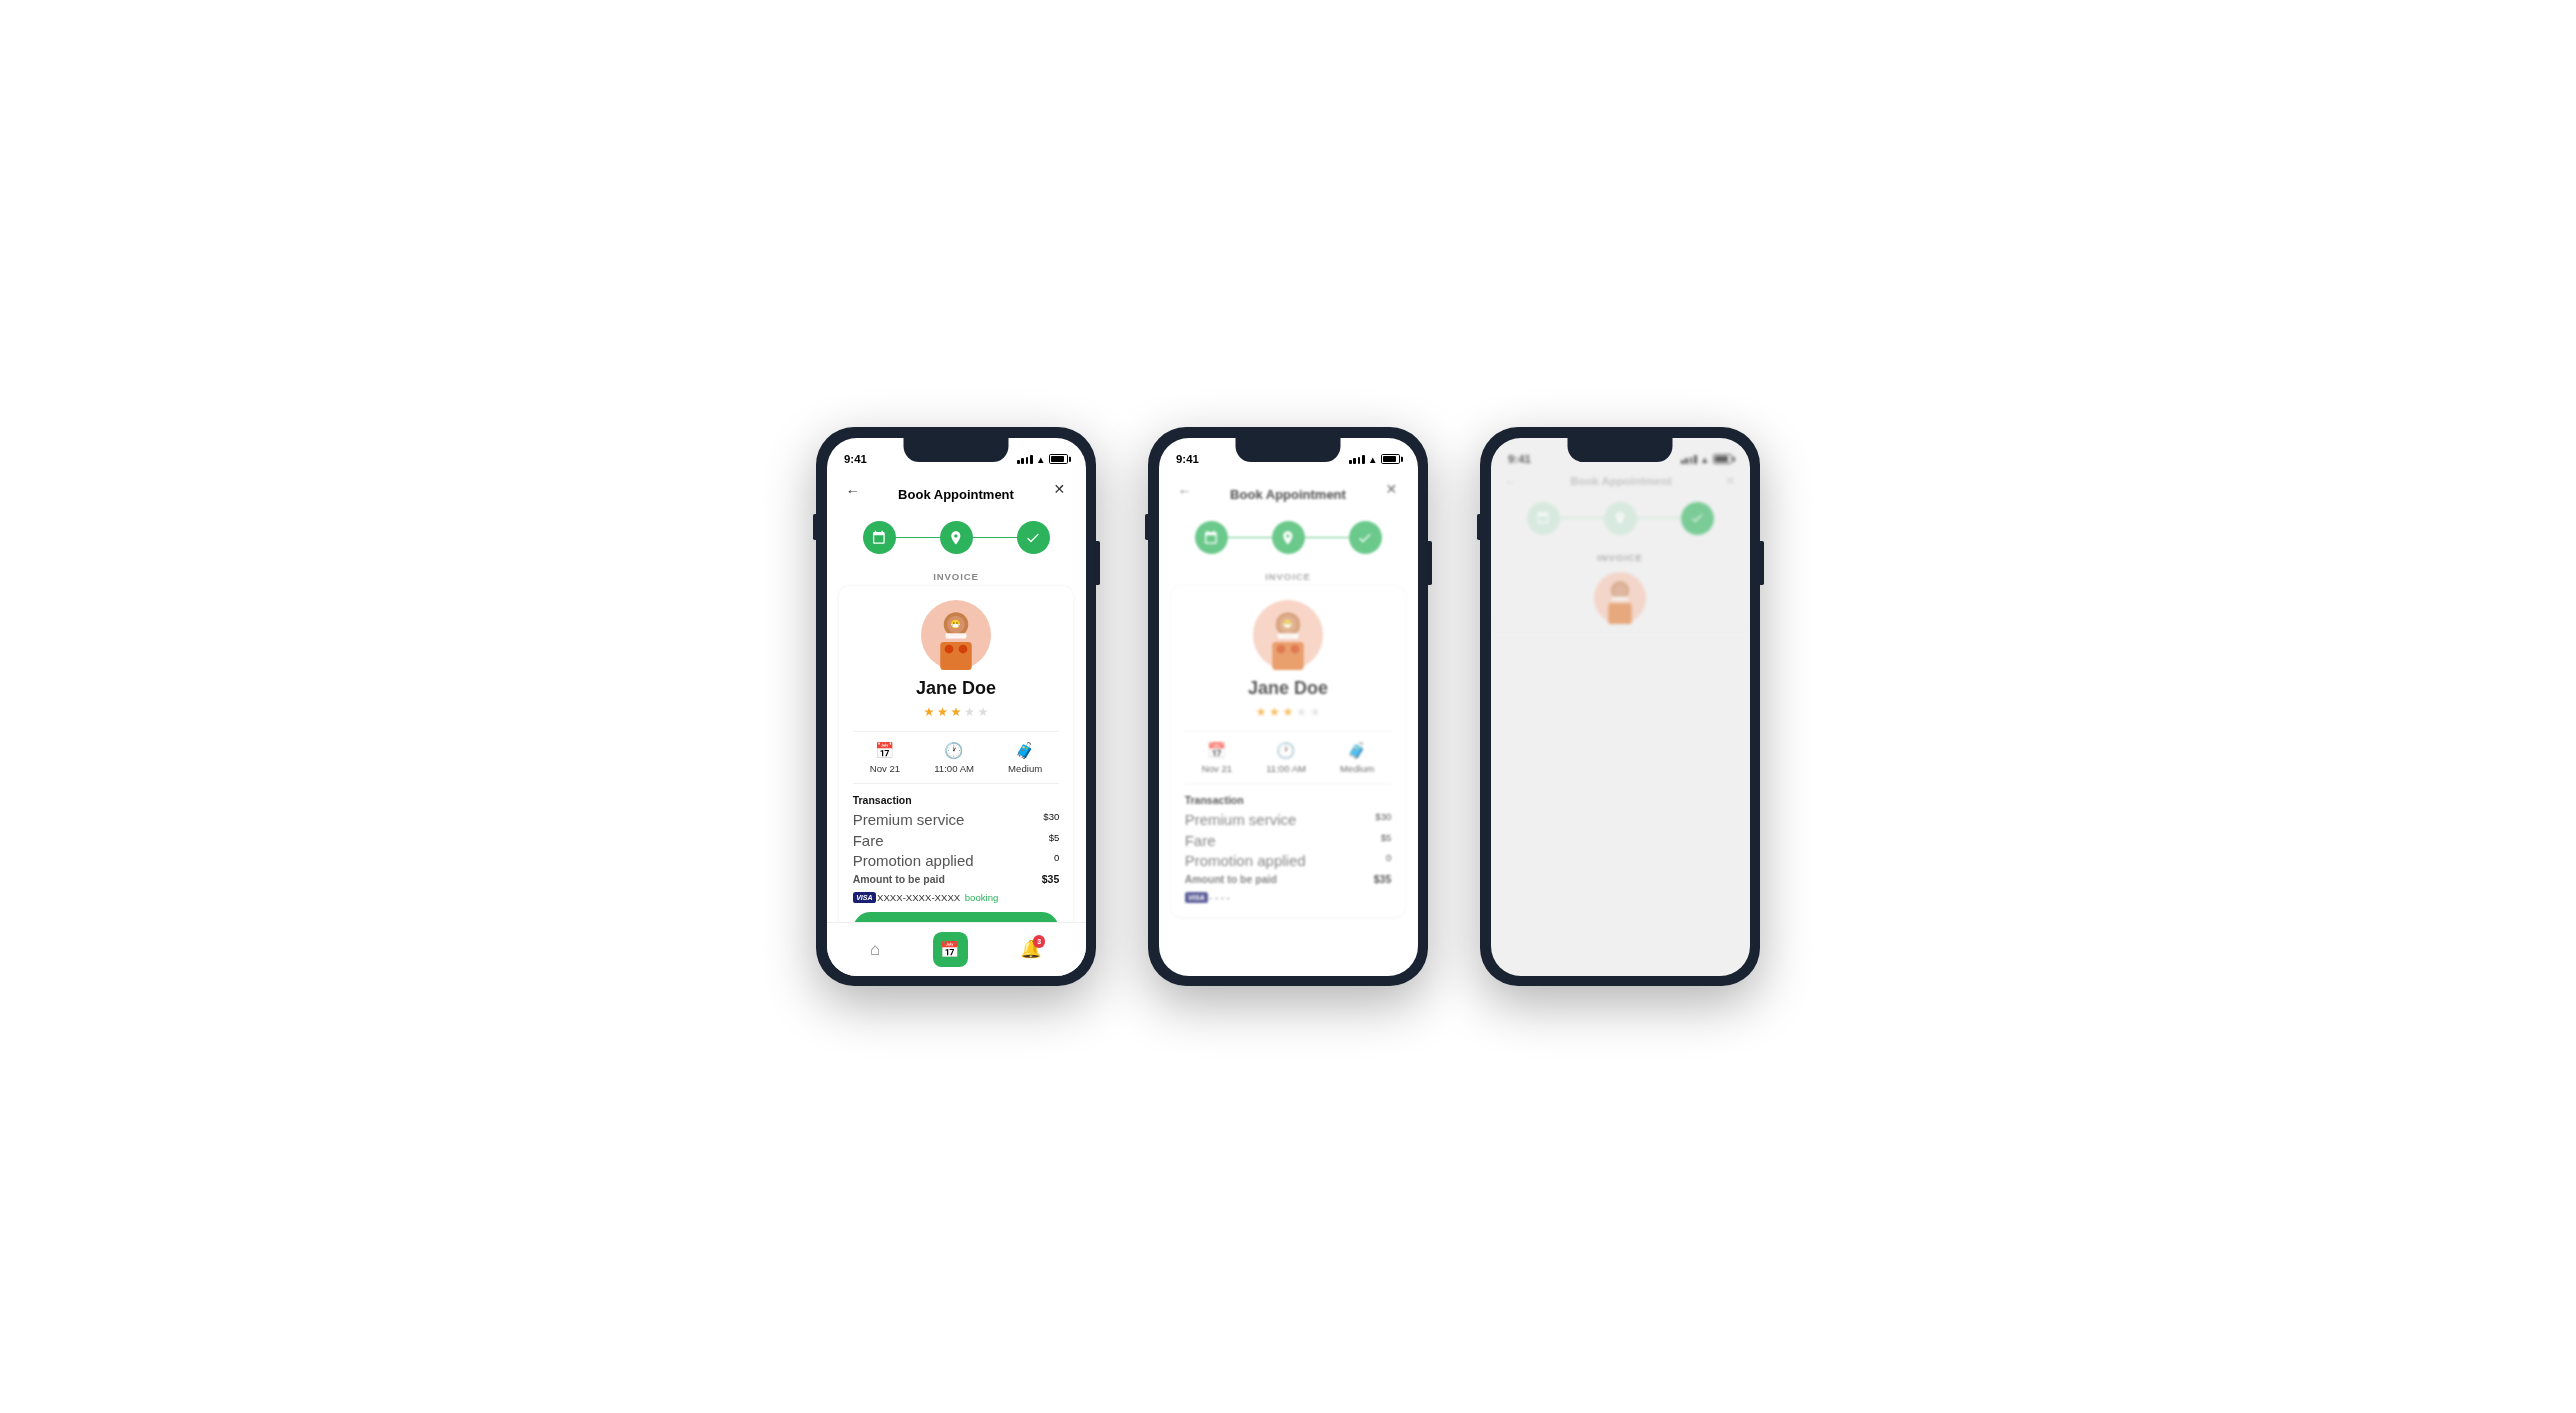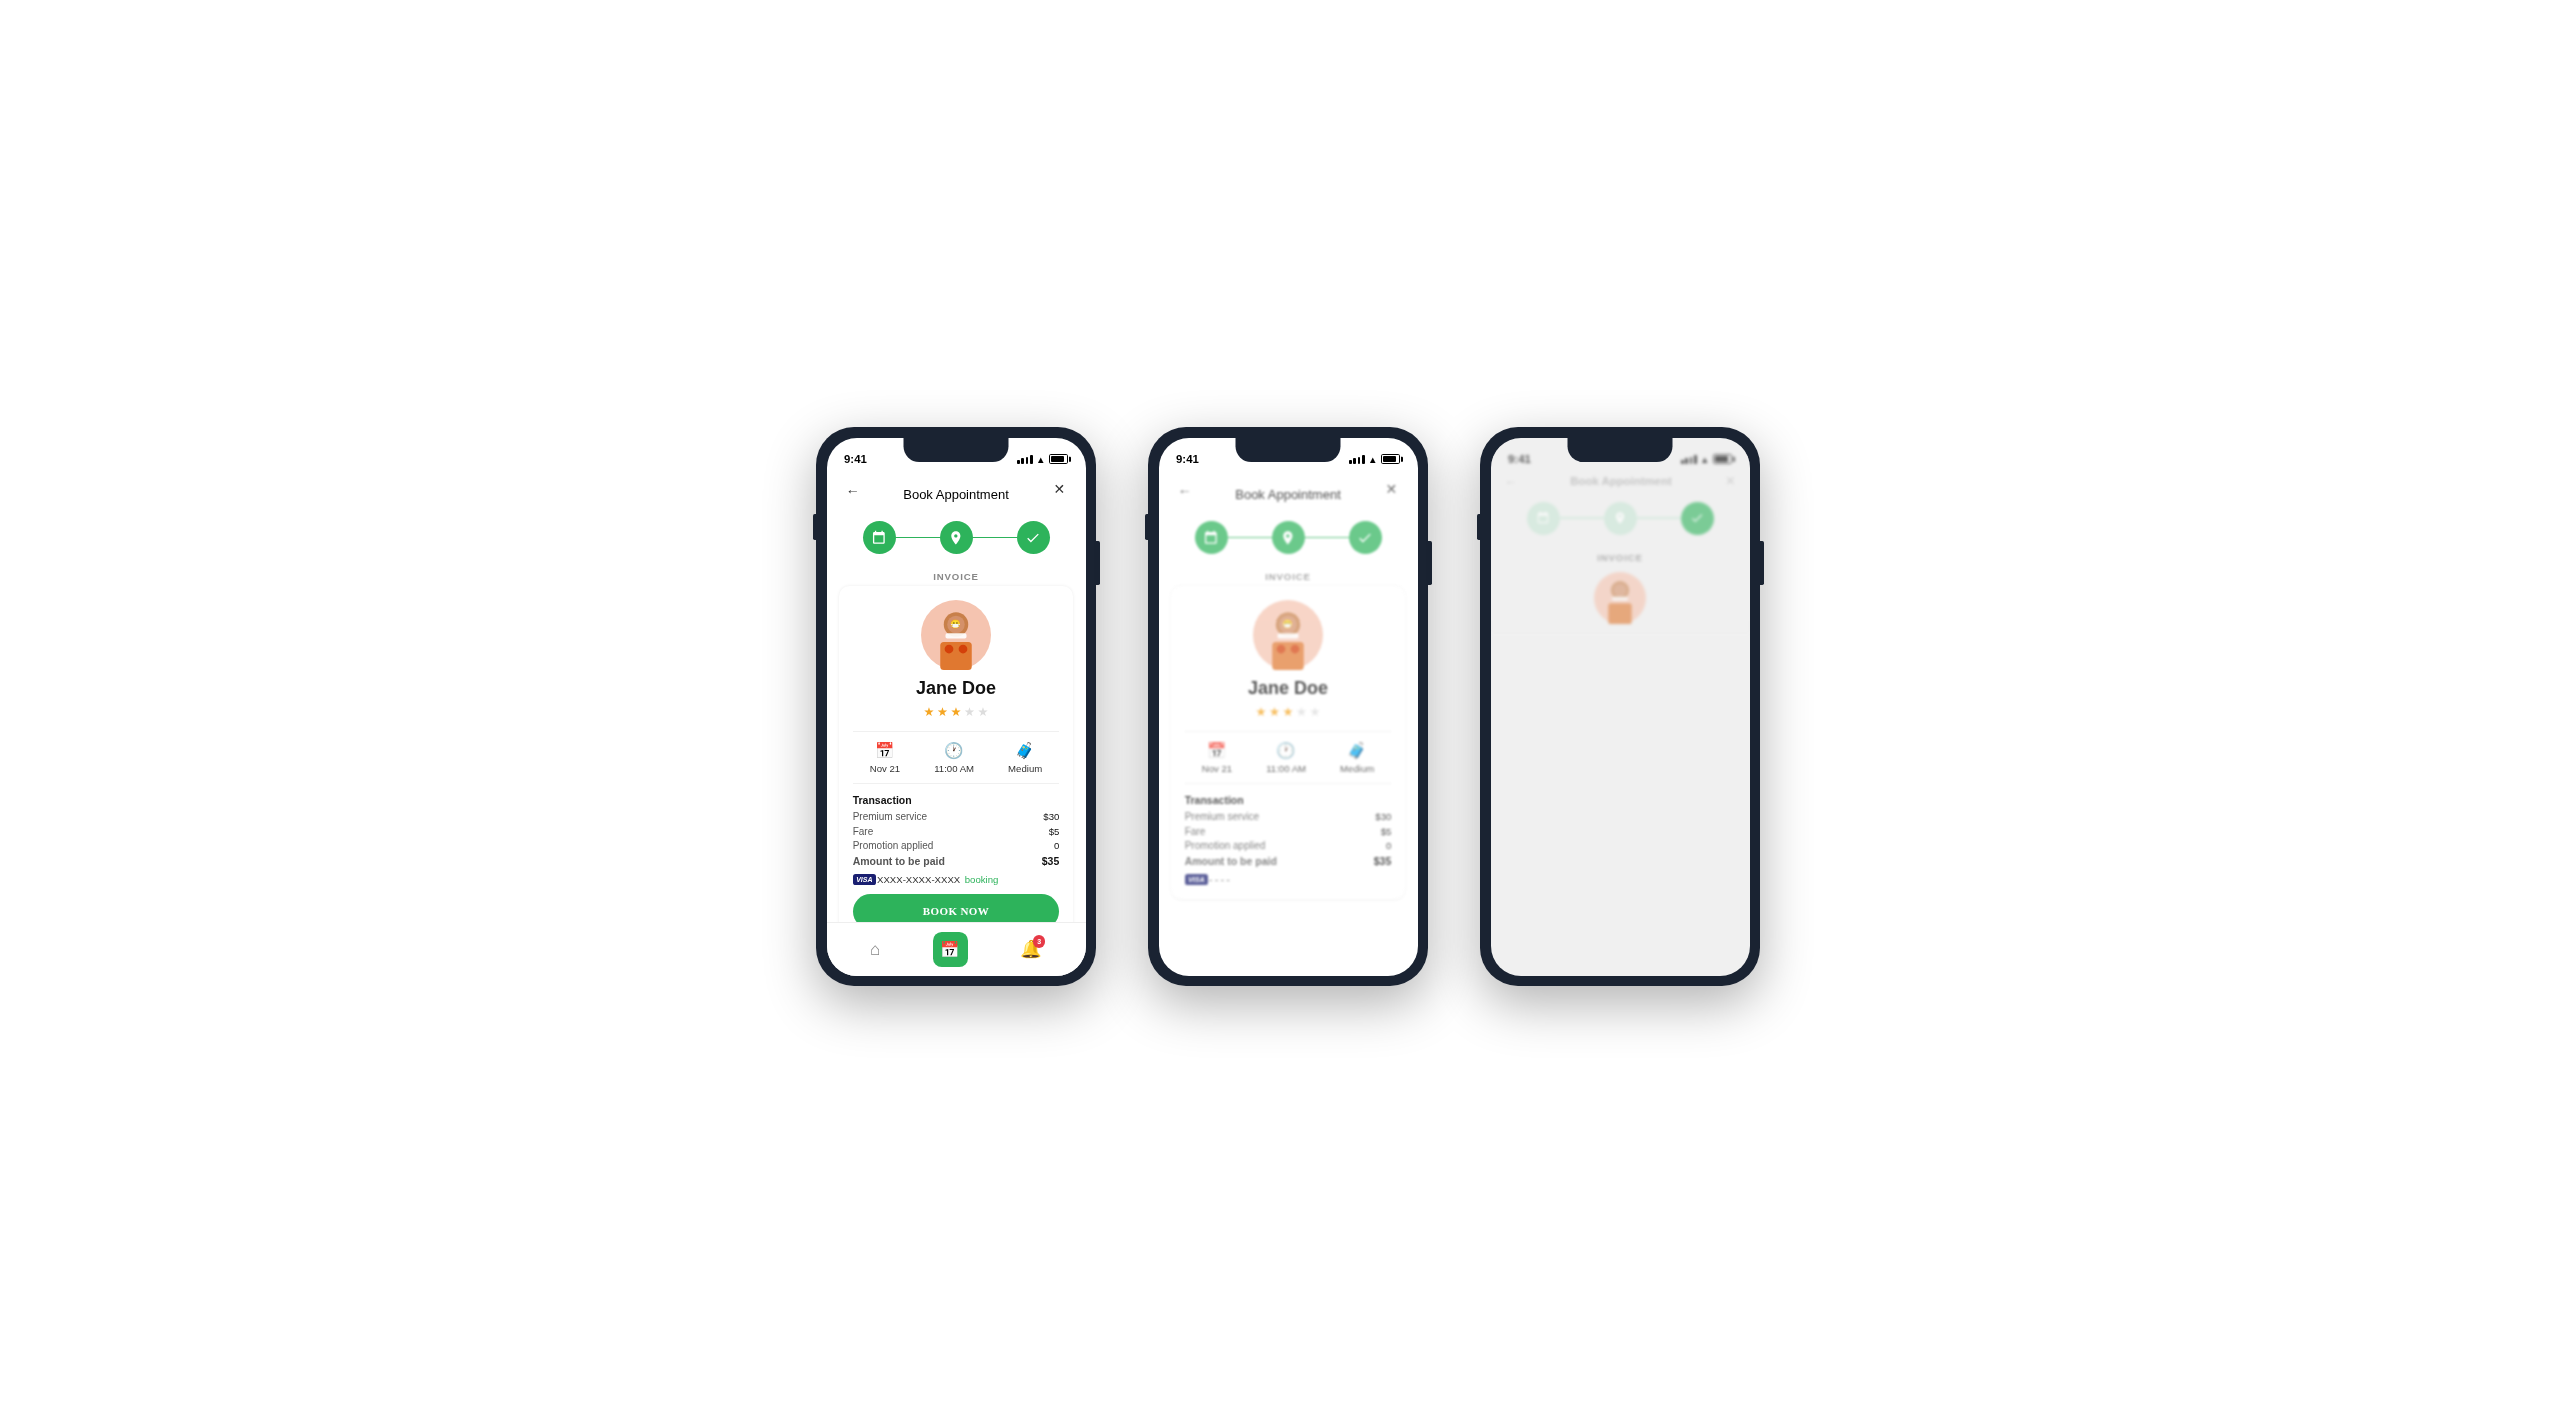--- a/index.html
+++ b/index.html
@@ -102,21 +102,21 @@
 
     
     .app-header {
       display: flex;
       justify-content: space-between;
       align-items: center;
       padding: 7px 14px;
       background: #fff;
       flex-shrink: 0;
     }
-    .header-title { font-size: 13px; font-weight: 400; color: #000; margin-top: 11px; }
+    .header-title { font-size: 13px; font-weight: 700; color: #000; margin-top: 11px; }
     .back-btn, .close-btn {
       width: 24.5px; height: 24.5px;
       display: flex; align-items: center; justify-content: center;
       cursor: pointer; font-size: 14px; color: #333;
     }
 
     
     .stepper {
       display: flex;
       align-items: center;
@@ -208,21 +208,21 @@
     .appt-icon { font-size: 15.7px; color: #333; }
     .appt-value { font-size: 9.6px; color: #333; font-weight: 500; }
 
     
     .transaction-section { margin-top: 10.5px; }
     .transaction-title { font-size: 10.5px; font-weight: 700; color: #111; margin-bottom: 5.2px; }
     .transaction-row {
       display: flex; justify-content: space-between;
       margin-bottom: 3.5px;
     }
-    .transaction-label { font-size: 10px; color: #555; }
+    .transaction-label { font-size: 15px; color: #555; }
     .transaction-value { font-size: 9.6px; color: #111; font-weight: 500; }
     .transaction-total .transaction-label,
     .transaction-total .transaction-value {
       font-weight: 700; font-size: 10.5px;
     }
 
     
     .payment-method {
       display: flex; align-items: center; gap: 1px;
       margin-top: 7px;

